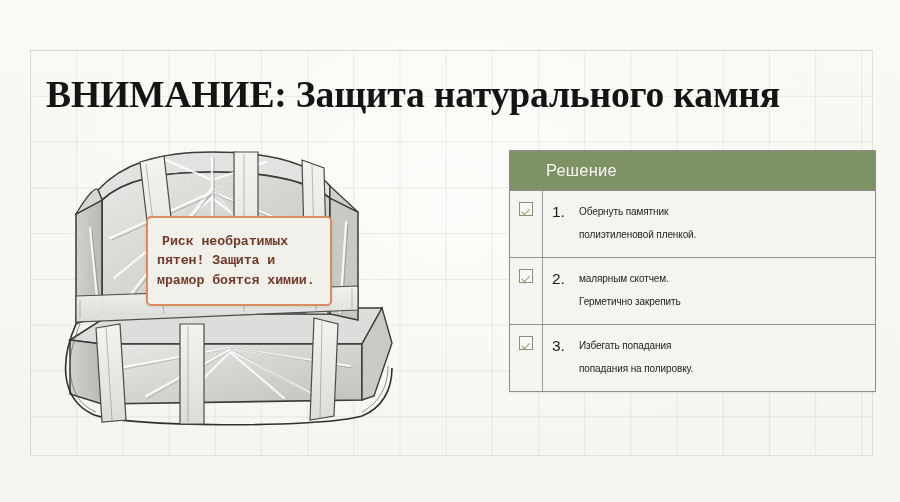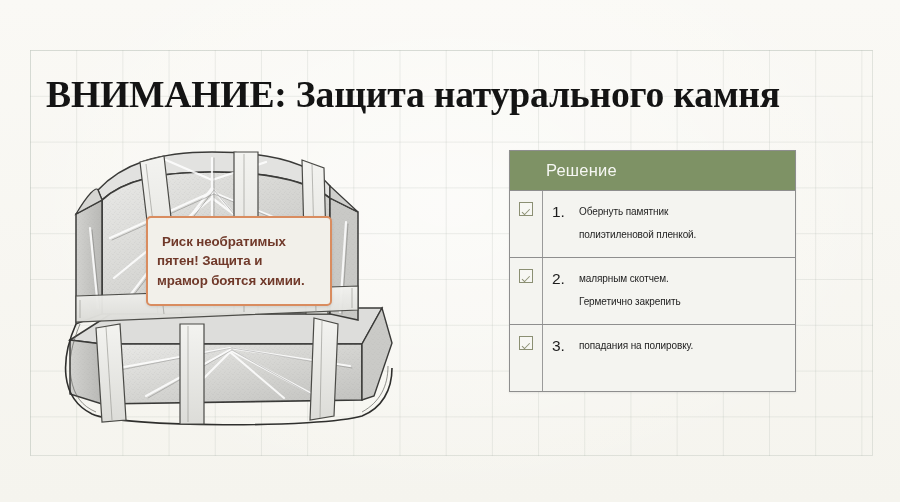--- a/index.html
+++ b/index.html
@@ -55,37 +55,37 @@
   .illus svg{display:block;width:344px;height:312px;}
 
   
   .callout{
     position:absolute;left:146px;top:216px;width:186px;height:90px;
     background:#f2f0ea;
     border:2px solid #d98c5f;
     border-radius:5px;
     box-sizing:border-box;
     box-shadow:0 1px 3px rgba(0,0,0,0.10);
-    display:flex;align-items:center;
+    display:flex;align-items:center;font-family:Liberation Mono, monospace;
   }
   .callout-text{
     width:100%;
     padding:0 9px;
     font-size:13.3px;
     line-height:19.5px;
     font-weight:bold;
     color:#70392a;
     letter-spacing:-0.1px;
   }
   .callout-text .ln{display:block;white-space:nowrap;}
   .callout-text .ln1{text-indent:5px;}
 
   
   .table{
-    position:absolute;left:509px;top:150px;width:287px;
+    position:absolute;left:509px;top:150px;width:367px;
     border:1px solid #8e8e8e;
     box-sizing:border-box;
     background:#f4f4f0;
     box-shadow:0 1px 2px rgba(0,0,0,0.07);
   }
   .thead{
     background:#7e9265;
     height:40px;
     display:flex;align-items:center;
     padding-left:36px;
@@ -321,19 +321,20 @@
       </div>
     </div>
 
     <div class="trow">
       <div class="cb-cell">
         <span class="cb"></span>
       </div>
       <div class="txt-cell">
         <span class="num">3.</span>
         <span class="body-lines">
+          <span class="ln">Избегать попадания</span>
           <span class="ln">попадания на полировку.</span>
         </span>
       </div>
     </div>
   </div>
 
 </div>
 
 </body></html>

